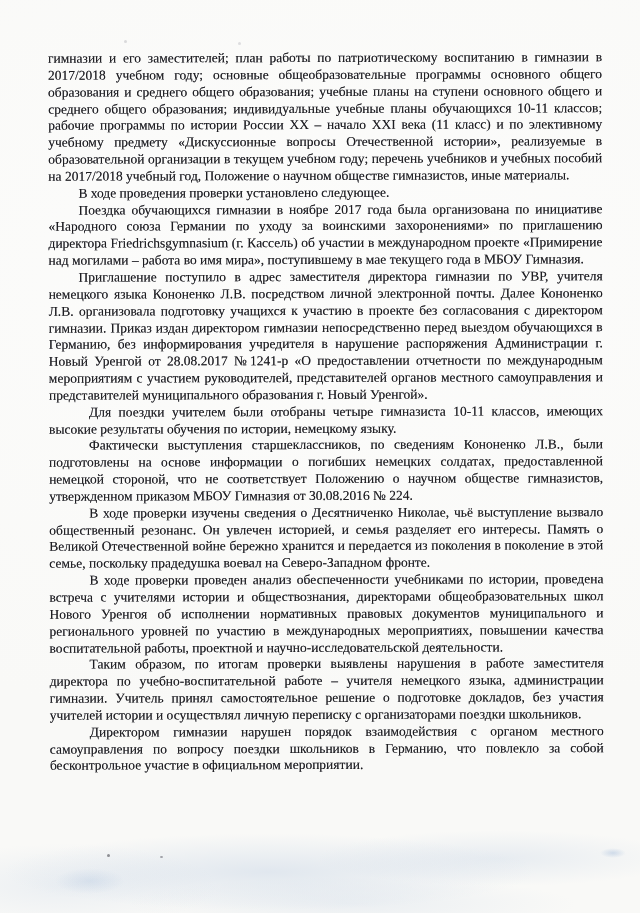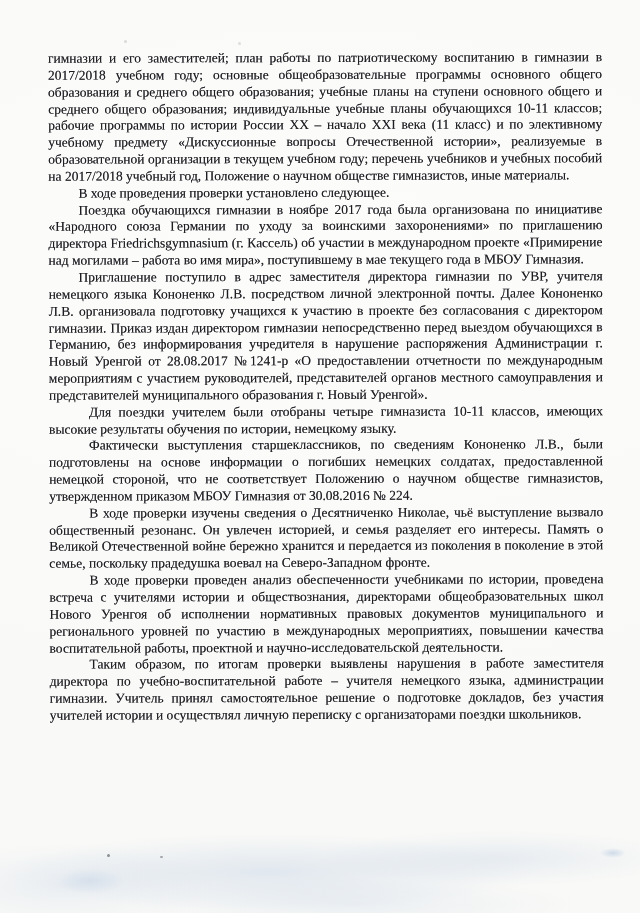--- a/index.html
+++ b/index.html
@@ -66,20 +66,21 @@
   <div class="text-block">
     <p>гимназии и его заместителей; план работы по патриотическому воспитанию в гимназии в 2017/2018 учебном году; основные общеобразовательные программы основного общего образования и среднего общего образования; учебные планы на ступени основного общего и среднего общего образования; индивидуальные учебные планы обучающихся 10-11 классов; рабочие программы по истории России XX – начало XXI века (11 класс) и по элективному учебному предмету «Дискуссионные вопросы Отечественной истории», реализуемые в образовательной организации в текущем учебном году; перечень учебников и учебных пособий на 2017/2018 учебный год, Положение о научном обществе гимназистов, иные материалы.</p>
     <p class="ind">В ходе проведения проверки установлено следующее.</p>
     <p class="ind">Поездка обучающихся гимназии в ноябре 2017 года была организована по инициативе «Народного союза Германии по уходу за воинскими захоронениями» по приглашению директора Friedrichsgymnasium (г. Кассель) об участии в международном проекте «Примирение над могилами – работа во имя мира», поступившему в мае текущего года в МБОУ Гимназия.</p>
     <p class="ind">Приглашение поступило в адрес заместителя директора гимназии по УВР, учителя немецкого языка Кононенко Л.В. посредством личной электронной почты. Далее Кононенко Л.В. организовала подготовку учащихся к участию в проекте без согласования с директором гимназии. Приказ издан директором гимназии непосредственно перед выездом обучающихся в Германию, без информирования учредителя в нарушение распоряжения Администрации г. Новый Уренгой от 28.08.2017 №1241-р «О предоставлении отчетности по международным мероприятиям с участием руководителей, представителей органов местного самоуправления и представителей муниципального образования г. Новый Уренгой».</p>
     <p class="ind2">Для поездки учителем были отобраны четыре гимназиста 10-11 классов, имеющих высокие результаты обучения по истории, немецкому языку.</p>
     <p class="ind2">Фактически выступления старшеклассников, по сведениям Кононенко Л.В., были подготовлены на основе информации о погибших немецких солдатах, предоставленной немецкой стороной, что не соответствует Положению о научном обществе гимназистов, утвержденном приказом МБОУ Гимназия от 30.08.2016 № 224.</p>
     <p class="ind2">В ходе проверки изучены сведения о Десятниченко Николае, чьё выступление вызвало общественный резонанс. Он увлечен историей, и семья разделяет его интересы. Память о Великой Отечественной войне бережно хранится и передается из поколения в поколение в этой семье, поскольку прадедушка воевал на Северо-Западном фронте.</p>
     <p class="ind2">В ходе проверки проведен анализ обеспеченности учебниками по истории, проведена встреча с учителями истории и обществознания, директорами общеобразовательных школ Нового Уренгоя об исполнении нормативных правовых документов муниципального и регионального уровней по участию в международных мероприятиях, повышении качества воспитательной работы, проектной и научно-исследовательской деятельности.</p>
     <p class="ind2">Таким образом, по итогам проверки выявлены нарушения в работе заместителя директора по учебно-воспитательной работе – учителя немецкого языка, администрации гимназии. Учитель принял самостоятельное решение о подготовке докладов, без участия учителей истории и осуществлял личную переписку с организаторами поездки школьников.</p>
+    <p class="ind2">Директором гимназии нарушен порядок взаимодействия с органом местного самоуправления по вопросу поездки школьников в Германию, что повлекло за собой бесконтрольное участие в официальном мероприятии.</p>
   </div>
 
   <div class="speck s1"></div>
   <div class="speck s2"></div>
   <div class="speck s3"></div>
   <div class="speck s4"></div>
   <div class="smudge m1"></div>
   <div class="smudge m2"></div>
 </div>
 

